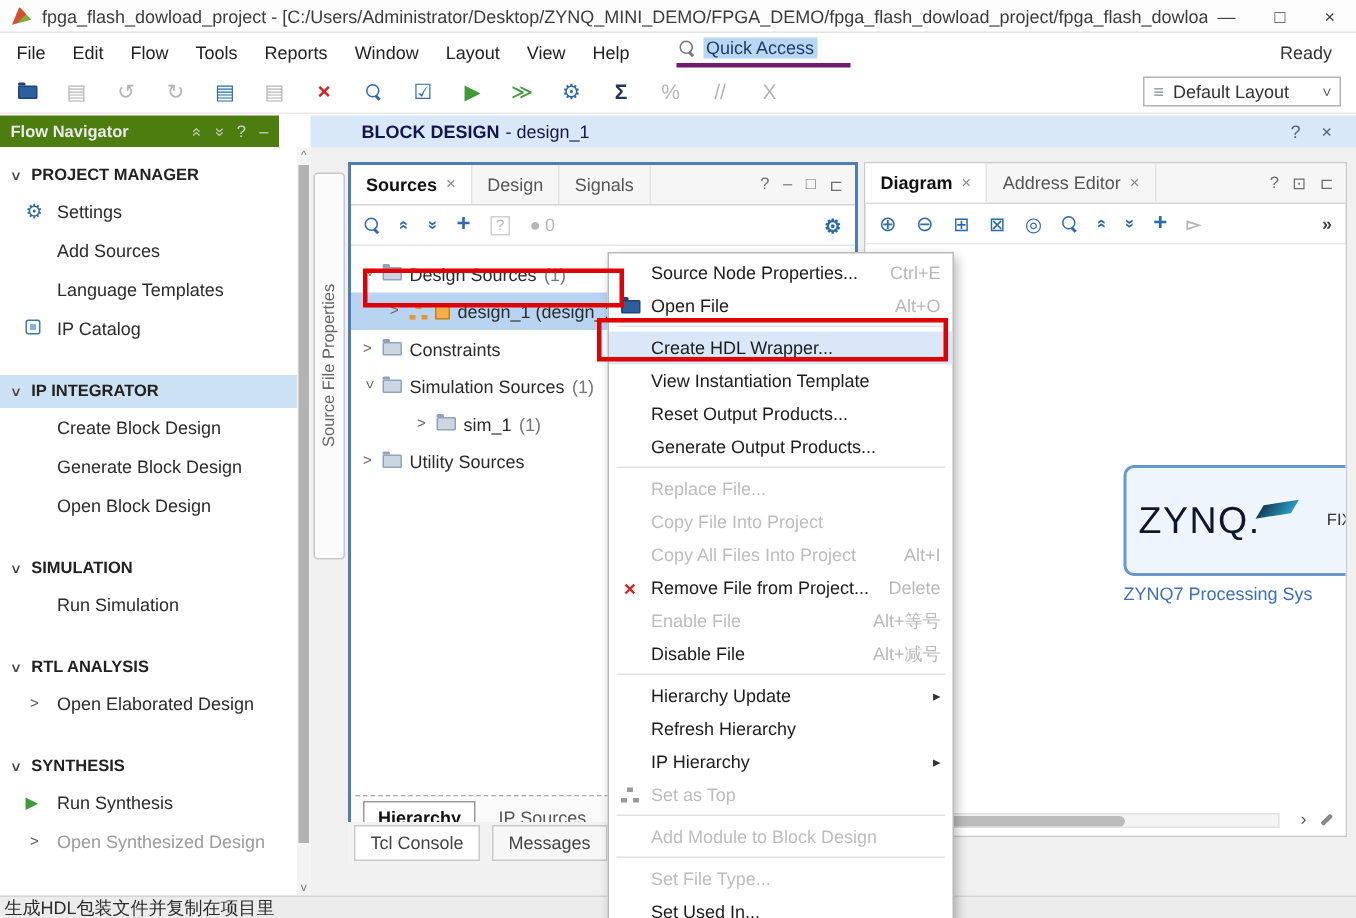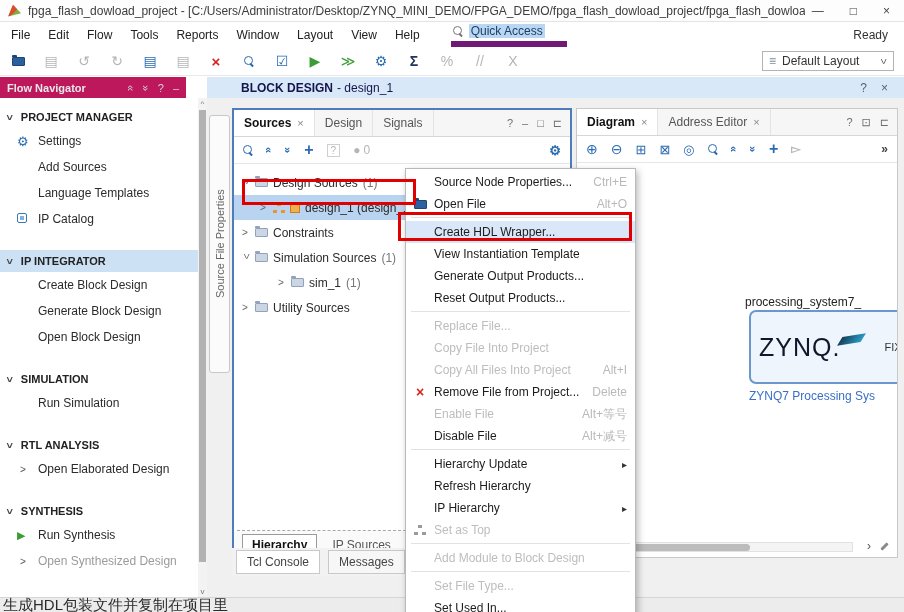--- a/index.html
+++ b/index.html
@@ -11,33 +11,33 @@
   
   .titlebar { left:0; top:0; width:904px; height:22px; background:#fdfdfd; border-bottom:1px solid #e4e4e4; display:flex; align-items:center; padding:0 8px; gap:7px; }
   .logo { width:13px; height:12px; background:linear-gradient(135deg,#d7502c 55%,#7fae3f 55%); clip-path:polygon(0 100%,38% 0,100% 72%); }
   .title-text { color:#3c3c3c; white-space:nowrap; overflow:hidden; flex:1; }
   .win-controls { display:flex; gap:26px; padding-right:6px; color:#444; }
   .win-controls span { cursor:default; font-size:12px; }
 
   
   .menubar { left:0; top:22px; width:904px; height:25px; background:#fff; display:flex; align-items:center; padding:0 2px; }
   .menu-item { padding:3px 9px; color:#222; }
-  .quick-access { display:flex; align-items:center; gap:6px; border-bottom:6px solid #701a75; margin-left:22px; width:116px; padding:1px 4px 3px 2px; }
+  .quick-access { display:flex; align-items:center; gap:6px; border-bottom:3px solid #701a75; margin-left:22px; width:116px; padding:1px 4px 3px 2px; }
   .qa-text { background:#b9d7f3; color:#1d3d66; padding:0 2px; }
   .ready { margin-left:auto; padding-right:14px; color:#333; }
 
   
   .toolbar { left:0; top:47px; width:904px; height:29px; background:#fff; border-bottom:1px solid #e9e9e9; display:flex; align-items:center; gap:17px; padding:0 10px; }
   .tb-icon { font-size:14px; display:inline-flex; align-items:center; justify-content:center; width:16px; height:16px; }
   .blue { color:#2a6bb0; } .gray { color:#b5b5b5; } .green { color:#3d9c36; } .red { color:#d8231f; } .dark { color:#20355c; }
   .layout-select { margin-left:auto; width:132px; height:20px; border:1px solid #b3b3b3; background:#fff; display:flex; align-items:center; gap:6px; padding:0 6px; color:#333; }
   .layout-select .chev { margin-left:auto; color:#555; font-size:10px; }
 
   
-  .flownav-header { left:0; top:77px; width:186px; height:21px; background:#be185d; color:#e9e9e9; font-weight:bold; font-size:11px; display:flex; align-items:center; padding:0 7px; }
+  .flownav-header { left:0; top:77px; width:186px; height:21px; background:#4d7c0f; color:#e9e9e9; font-weight:bold; font-size:11px; display:flex; align-items:center; padding:0 7px; }
   .fnh-icons { margin-left:auto; display:flex; gap:9px; color:#d5d5d5; font-weight:normal; font-size:11px; }
   .bd-header { left:207px; top:77px; width:697px; height:21px; background:#d9e8f8; color:#15154d; display:flex; align-items:center; padding:0 10px 0 34px; }
   .bd-header b { margin-right:4px; }
   .bdh-icons { margin-left:auto; display:flex; gap:14px; color:#55607a; padding-right:6px; }
 
   
   .main-bg { left:0; top:98px; width:904px; height:499px; background:#f0f0f0; }
 
   
   .sidebar { left:0; top:98px; width:207px; height:499px; background:#fff; overflow:hidden; padding-top:8px; }
@@ -130,21 +130,21 @@
   .cm-sub { color:#333; font-size:10px; margin-left:10px; }
   .cm-row.hl { background:#d9e7f8; }
   .cm-sep { height:1px; background:#e2e2e2; margin:2px 5px 3px 5px; }
   .cm-x { color:#d8231f; font-weight:bold; font-size:14px; }
   .cm-refresh { color:#2a6bb0; font-weight:bold; font-size:13px; }
 
   
   .anno { border:3px solid #e10000; z-index:50; pointer-events:none; }
 
   
-  .statusbar { left:0; top:597px; width:904px; height:15px; background:#ececec; border-top:1px solid #d6d6d6; display:flex; align-items:center; padding:0 3px; font-size:15px; color:#2b2b2b; z-index:10; }
+  .statusbar { left:0; top:597px; width:904px; height:15px; background:#ececec; border-top:1px solid #d6d6d6; display:flex; align-items:center; padding:0 3px; font-size:12px; color:#2b2b2b; z-index:10; }
 </style>
 </head>
 <body>
 
 <div id="app">
 
   <div class="abs titlebar">
     <span class="logo"></span>
     <span class="title-text">fpga_flash_dowload_project - [C:/Users/Administrator/Desktop/ZYNQ_MINI_DEMO/FPGA_DEMO/fpga_flash_dowload_project/fpga_flash_dowload_project.xpr...</span>
     <span class="win-controls">
@@ -402,21 +402,20 @@
       <span style="font-weight:normal;font-size:13px">⊠</span>
       <span style="font-weight:normal;font-size:13px">◎</span>
       <span class="mag"></span>
       <span class="rot90" style="font-size:11px">«</span>
       <span class="rot90" style="font-size:11px">»</span>
       <span style="font-size:16px">+</span>
       <span class="gray">▻</span>
       <span style="margin-left:auto;color:#444">»</span>
     </div>
     <div class="canvas">
-      <div class="blk-title">processing_system7_</div>
       <div class="zynq-block">
         <span class="zynq-logo">
           <span>ZYNQ.</span>
           <span class="swoosh"></span>
         </span>
         <span class="fixe">FIXE</span>
       </div>
       <div class="blk-caption">ZYNQ7 Processing Sys</div>
       <div class="hscroll">
           <span class="thumb"></span>
@@ -445,25 +444,25 @@
     <div class="cm-row hl">
       <span class="cm-gutter"></span>
       <span class="cm-label">Create HDL Wrapper...</span>
     </div>
     <div class="cm-row">
       <span class="cm-gutter"></span>
       <span class="cm-label">View Instantiation Template</span>
     </div>
     <div class="cm-row">
       <span class="cm-gutter"></span>
+      <span class="cm-label">Reset Output Products...</span>
+    </div>
+    <div class="cm-row">
+      <span class="cm-gutter"></span>
       <span class="cm-label">Generate Output Products...</span>
-    </div>
-    <div class="cm-row">
-      <span class="cm-gutter"></span>
-      <span class="cm-label">Reset Output Products...</span>
     </div>
     <div class="cm-sep"></div>
     <div class="cm-row dis">
       <span class="cm-gutter"></span>
       <span class="cm-label">Replace File...</span>
     </div>
     <div class="cm-row dis">
       <span class="cm-gutter"></span>
       <span class="cm-label">Copy File Into Project</span>
     </div>

